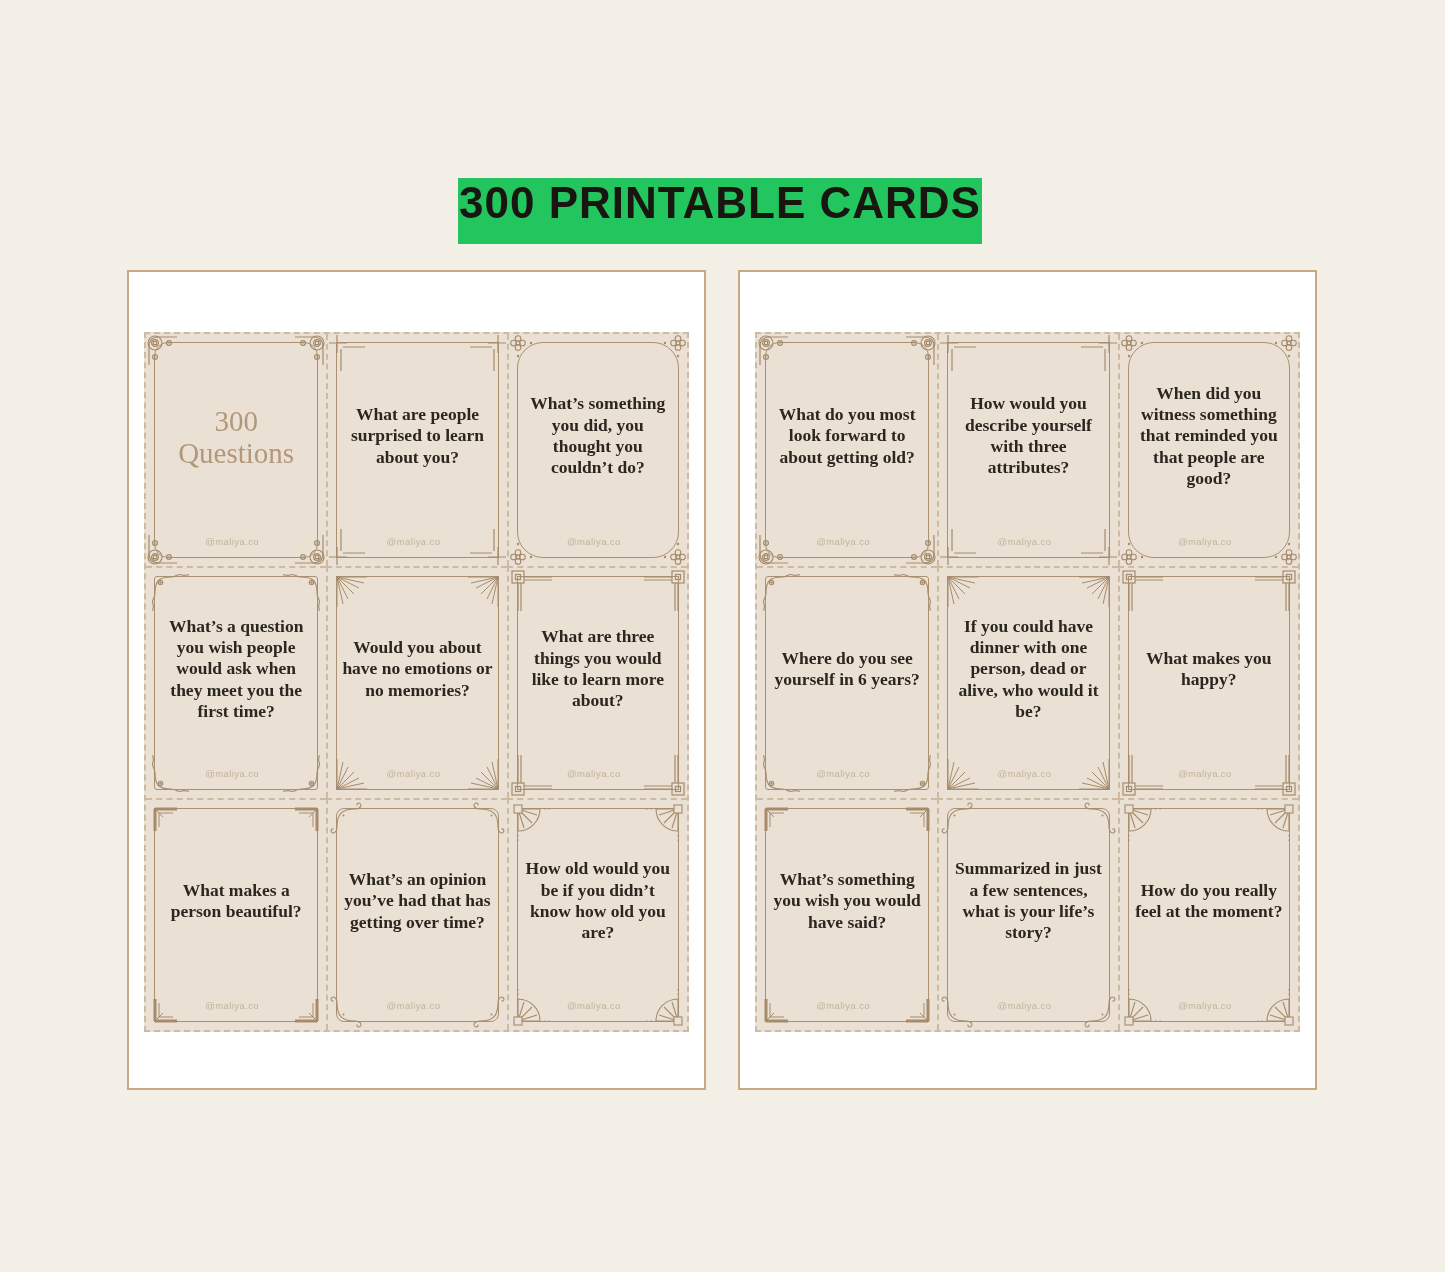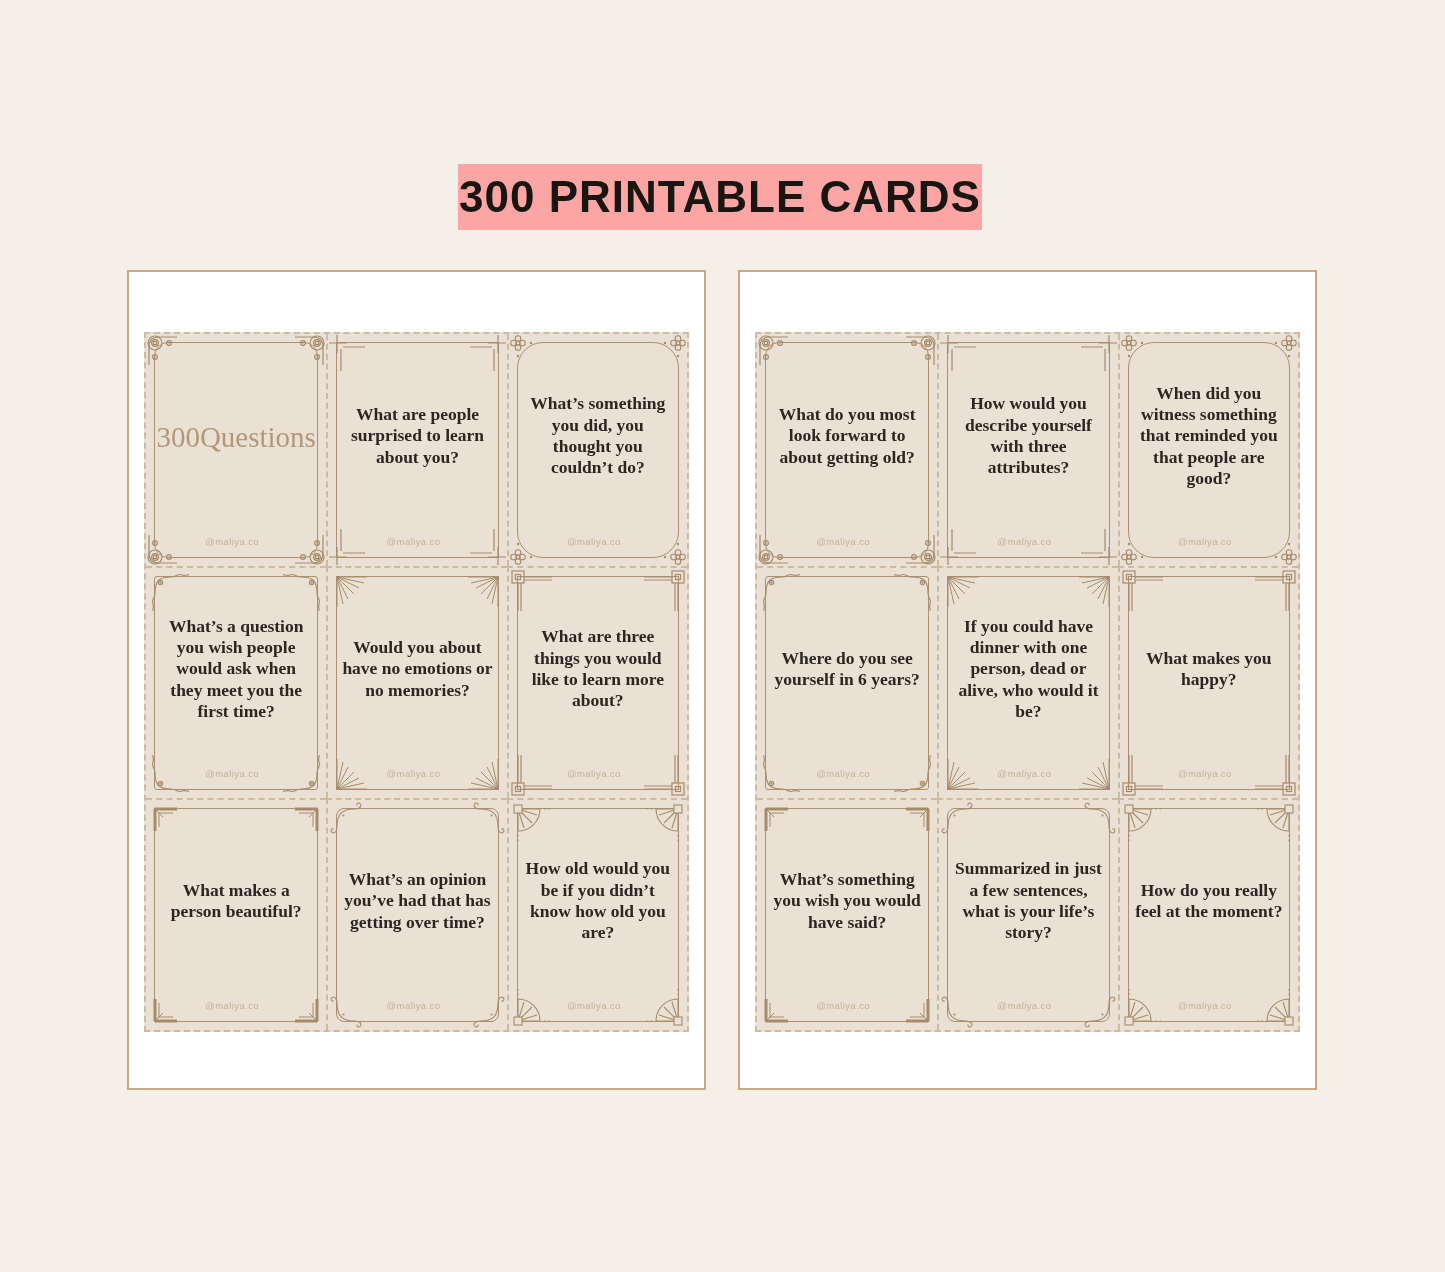--- a/index.html
+++ b/index.html
@@ -4,23 +4,23 @@
 <style>
   html,body{margin:0;padding:0;}
   body{
     width:1445px;height:1272px;
     background:#f4efe7;
     position:relative;
     overflow:hidden;
     font-family:"Liberation Sans", sans-serif;
   }
   .title-band{
-    position:absolute;left:458px;top:164px;width:524px;height:66px;
-    background:#fca5a5;
-    display:flex;align-items:center;justify-content:center;
+    position:absolute;left:458px;top:178px;width:524px;height:66px;
+    background:#22c55e;
+    display:flex;justify-content:center;
   }
   .title-band span{
     font-family:"Liberation Sans", sans-serif;
     font-weight:bold;font-size:44px;letter-spacing:1px;color:#191510;
     white-space:nowrap;
   }
   .page{
     position:absolute;top:270px;width:579px;height:820px;
     background:#ffffff;border:2px solid #c7aa85;box-sizing:border-box;
   }
@@ -60,21 +60,21 @@
     display:flex;align-items:center;justify-content:center;
     text-align:center;
     padding:0 14px 28px 14px;box-sizing:border-box;
     font-family:"Liberation Serif", serif;
     font-weight:600;
     font-size:17.5px;line-height:1.22;
     color:#2b2620;
   }
   .brand{
     position:absolute;inset:0;
-    display:flex;align-items:center;justify-content:center;
+    display:flex;flex-direction:column;align-items:center;justify-content:center;
     padding-bottom:26px;
     text-align:center;
     font-family:"Liberation Serif", serif;
     color:#b2987a;
     font-size:29px;line-height:1.12;
   }
   .handle{
     position:absolute;left:0;right:8px;bottom:19px;
     text-align:center;
     font-family:"Liberation Sans", sans-serif;

